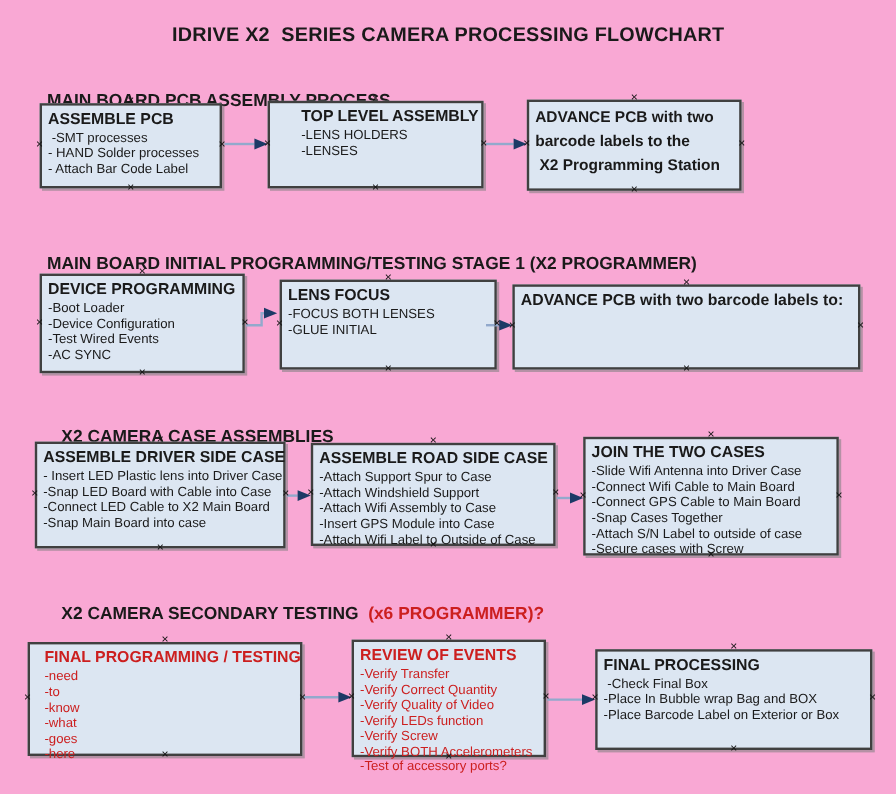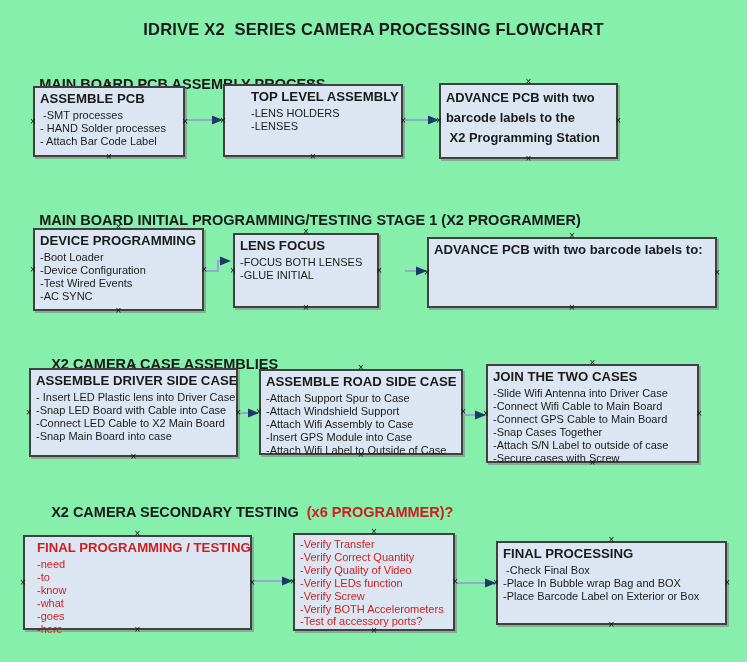--- a/index.html
+++ b/index.html
@@ -5,21 +5,21 @@
   :root{
     --box-fill:#dce6f2;
     --box-border:#404040;
     --arrow-line:#92a9cc;
     --arrow-head:#1c3a66;
     --accent-red:#cc1f1f;
     --text:#1a1a1a;
   }
   *{margin:0;padding:0;box-sizing:border-box;}
   body{background:#fff;font-family:"Liberation Sans","DejaVu Sans",sans-serif;color:var(--text);}
-  .canvas{position:relative;width:747px;height:662px;background:#86efac;overflow:hidden;}
+  .canvas{position:relative;width:747px;height:662px;background:#f9a8d4;overflow:hidden;}
   .main-title{
     position:absolute;left:0;right:0;top:20px;text-align:center;
     font-size:16.5px;font-weight:700;white-space:pre;letter-spacing:.2px;
   }
   .sec-header{
     position:absolute;font-size:14.5px;font-weight:700;white-space:pre;
   }
   .sec-header .red-text{color:var(--accent-red);}
   .flow-box{
     position:absolute;background:var(--box-fill);
@@ -95,21 +95,21 @@
       <span class="bh bh-b"></span>
       <span class="bh bh-l"></span>
       <span class="bh bh-r"></span>
     <div class="box-title">DEVICE PROGRAMMING</div>
     <div class="line">-Boot Loader</div>
     <div class="line">-Device Configuration</div>
     <div class="line">-Test Wired Events</div>
     <div class="line">-AC SYNC</div>
   </div>
 
-  <div class="flow-box" style="left:233px;top:233px;width:146px;height:75px;">
+  <div class="flow-box" style="left:233px;top:233px;width:181px;height:75px;">
     <span class="bh bh-t"></span>
       <span class="bh bh-b"></span>
       <span class="bh bh-l"></span>
       <span class="bh bh-r"></span>
     <div class="box-title">LENS FOCUS</div>
     <div class="line">-FOCUS BOTH LENSES</div>
     <div class="line">-GLUE INITIAL</div>
   </div>
 
   <div class="flow-box" style="left:427px;top:237px;width:290px;height:71px;">
@@ -179,20 +179,21 @@
     <div class="line">-what</div>
     <div class="line">-goes</div>
     <div class="line">-here</div>
   </div>
 
   <div class="flow-box red-box" style="left:293px;top:533px;width:162px;height:98px;">
     <span class="bh bh-t"></span>
       <span class="bh bh-b"></span>
       <span class="bh bh-l"></span>
       <span class="bh bh-r"></span>
+    <div class="box-title">REVIEW OF EVENTS</div>
     <div class="line">-Verify Transfer</div>
     <div class="line">-Verify Correct Quantity</div>
     <div class="line">-Verify Quality of Video</div>
     <div class="line">-Verify LEDs function</div>
     <div class="line">-Verify Screw</div>
     <div class="line">-Verify BOTH Accelerometers</div>
     <div class="line">-Test of accessory ports?</div>
   </div>
 
   <div class="flow-box" style="left:496px;top:541px;width:231px;height:84px;">

